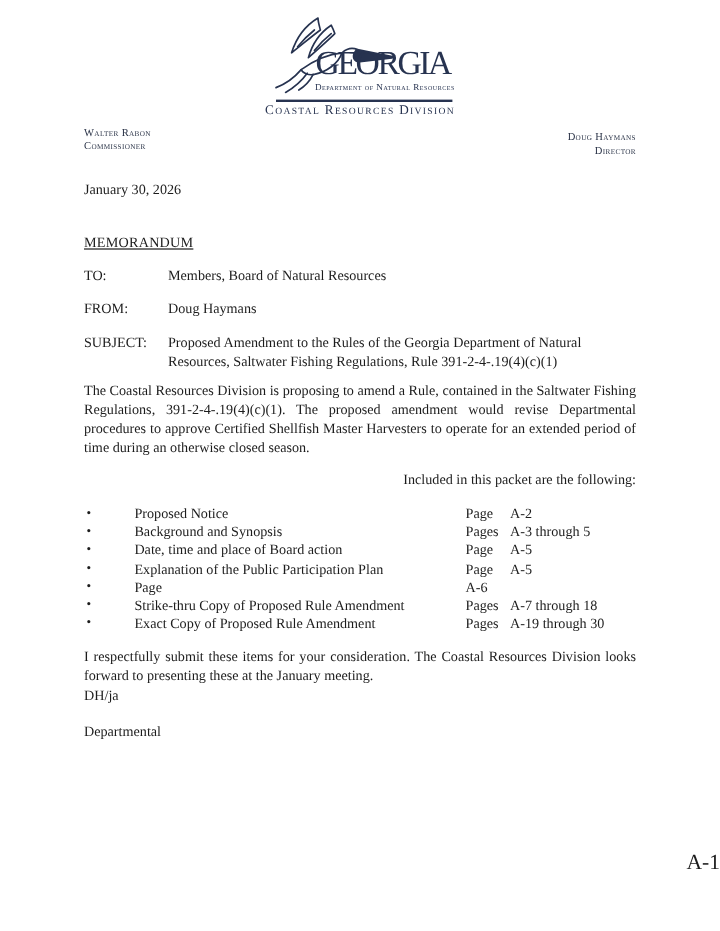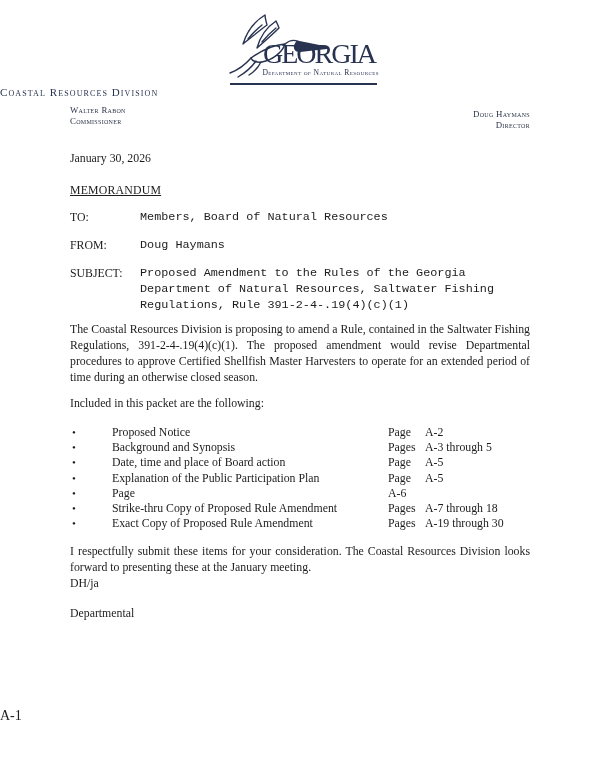--- a/index.html
+++ b/index.html
@@ -38,21 +38,21 @@
     text-align: right;
   }
   .head-rule {
     position: absolute;
     left: 230px; top: 83px;
     width: 147px; height: 2px;
     background: #273350;
   }
   .division-line {
     position: absolute; top: 86px; left: 0; width: 100%;
-    text-align: left;
+    text-align: center;
     font-size: 11px;
     font-variant: small-caps;
     letter-spacing: 1.1px;
     color: #273350;
   }
   .address-line {
     position: absolute; top: 98px; left: 0; width: 100%;
     text-align: center;
     font-size: 8.6px;
     font-variant: small-caps;
@@ -71,47 +71,47 @@
   .official.right { right: 70px; top: 109px; text-align: right; }
 
   
   .content {
     position: absolute;
     top: 150px; left: 70px;
     width: 460px;
     font-size: 11.8px;
     line-height: 16px;
   }
-  .date { margin-bottom: 16px; }
+  .date { margin-bottom: 28px; }
   .memo-heading {
     text-decoration: underline;
     margin-bottom: 11px;
     letter-spacing: 0.2px;
   }
   .field-row { display: flex; margin-bottom: 12px; justify-content: space-between; }
   .field-row .label { width: 70px; flex: 0 0 70px; }
-  .field-row .value { flex: 1; font-family: Liberation Mono, monospace; }
+  .field-row .value { flex: 1; }
   .field-row.subject { margin-bottom: 8px; }
   .para { text-align: justify; margin-bottom: 10px; }
-  .list-intro { margin-bottom: 14px; }
+  .list-intro { margin-bottom: 14px; text-align: right; }
   .packet-list { margin-bottom: 12px; }
   .packet-row {
     display: grid;
     grid-template-columns: 42px 276px 37px auto;
     line-height: 15.2px;
   }
   .packet-row .bullet { padding-left: 2px; font-size: 11px; }
   .closing { text-align: justify; }
   .initials { margin-bottom: 14px; }
 
   .footer {
     position: absolute;
     top: 708px; left: 0; width: 100%;
-    text-align: left;
-    font-size: 14px;
+    text-align: right;
+    font-size: 18px;
     color: #1c1c1c;
   }
 </style>
 </head>
 <body>
 
 <div class="page">
 
   <div class="letterhead">
 

